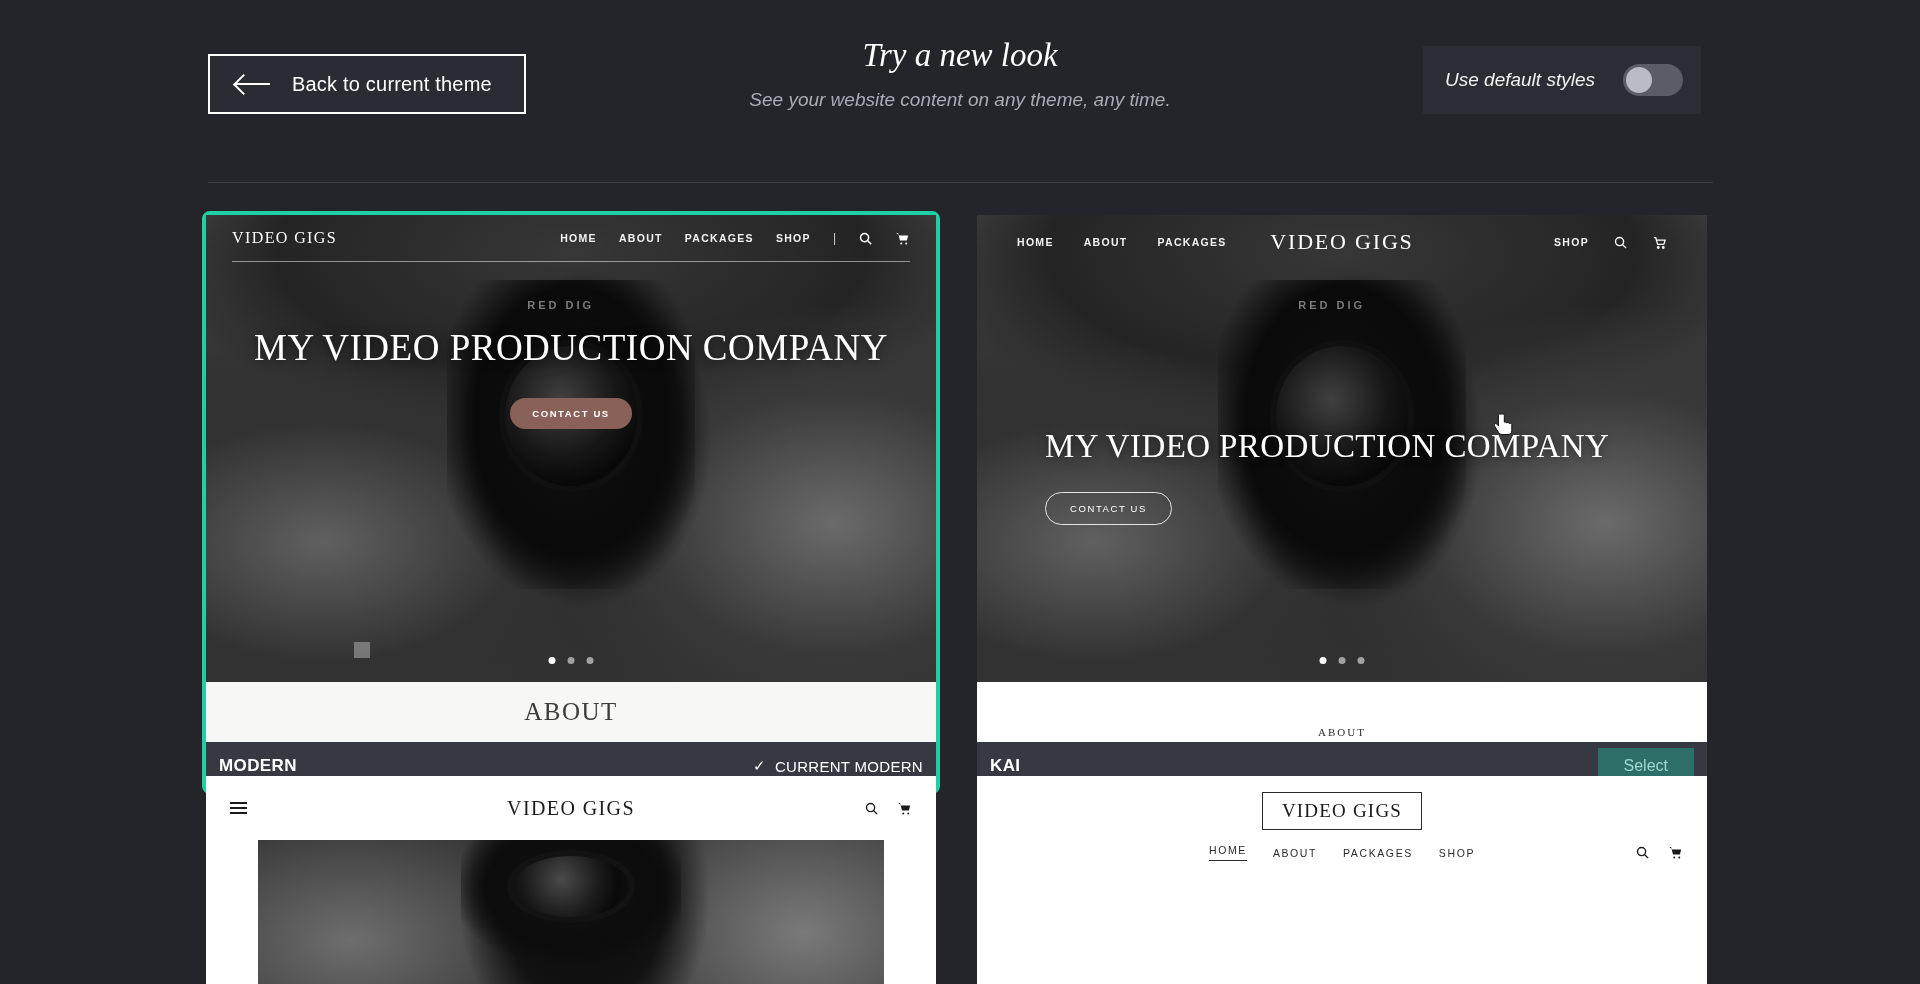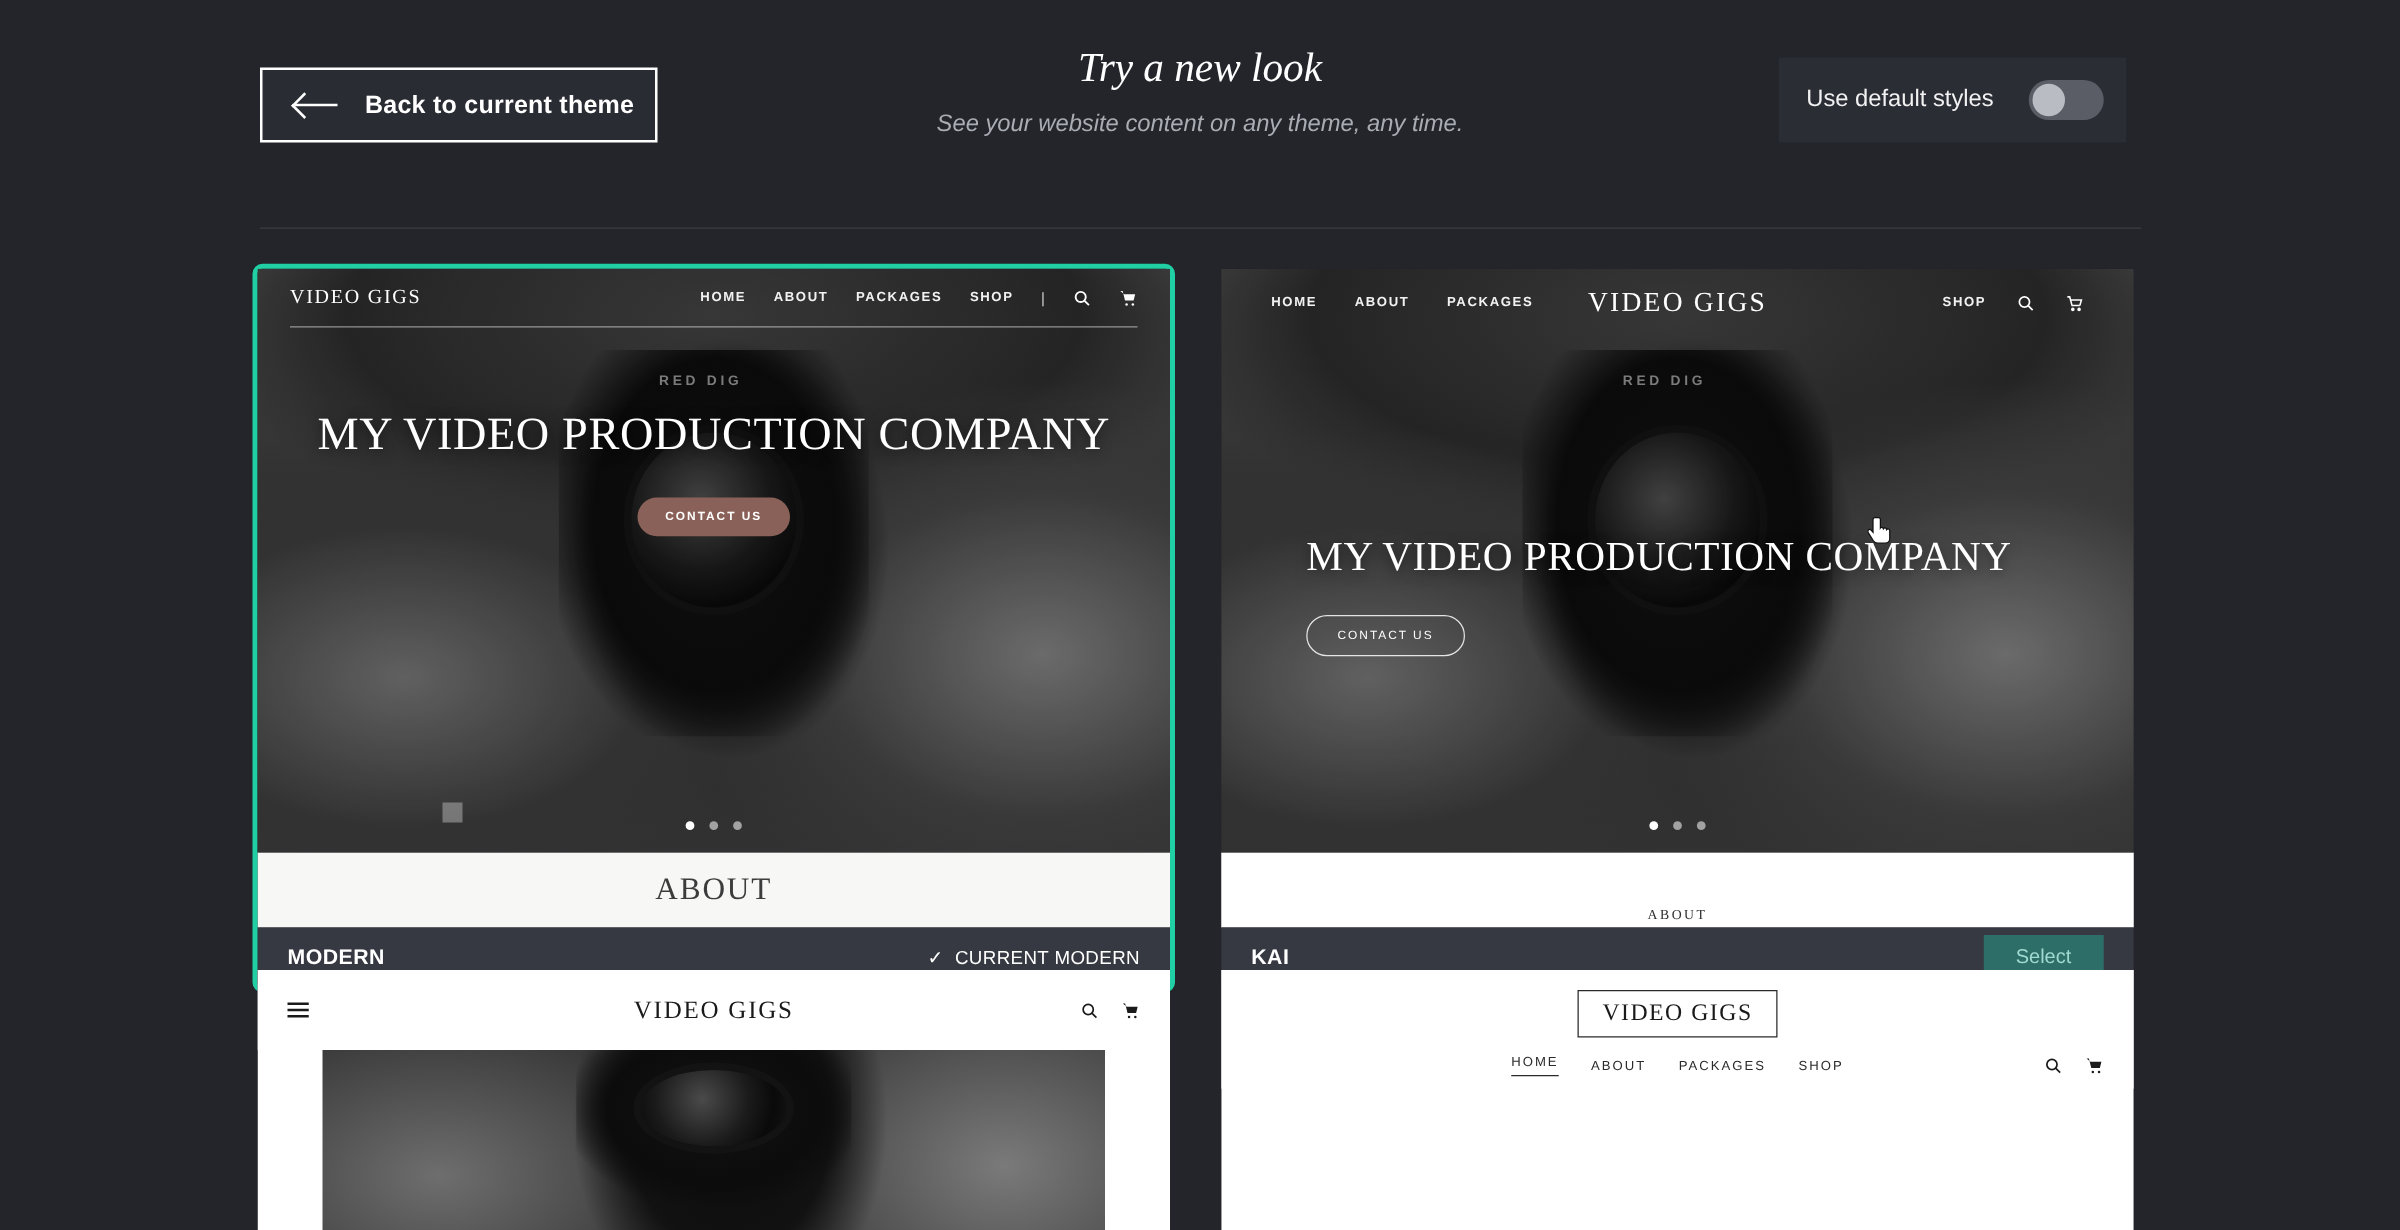--- a/index.html
+++ b/index.html
@@ -29,21 +29,21 @@
     content: ""; position: absolute; left: 0; top: 9px;
     width: 34px; height: 2px; background: #fff;
   }
   .back-arrow::after {
     content: ""; position: absolute; left: 0; top: 3px;
     width: 13px; height: 13px;
     border-left: 2px solid #fff; border-bottom: 2px solid #fff;
     transform: rotate(45deg);
   }
   .back-label {
-    color: #fff; font-size: 20px; font-weight: bold; letter-spacing: .2px;
+    color: #fff; font-size: 20px; font-weight: normal; letter-spacing: .2px;
     white-space: nowrap;
   }
 
   .title-block {
     position: absolute; left: 660px; top: 36px; width: 600px; text-align: center; font-style: italic;
   }
   .page-title {
     font-family: "Liberation Serif", serif;
     color: #ffffff; font-size: 33px; font-weight: normal; line-height: 1.2;
   }
@@ -52,20 +52,21 @@
     color: #a9acb3; font-size: 19px; font-weight: normal;
   }
 
   .styles-toggle {
     position: absolute; left: 1423px; top: 46px;
     width: 278px; height: 68px;
     background: #2b2d34;
     display: flex; align-items: center; justify-content: flex-start;
     padding-left: 22px; gap: 28px;
     cursor: pointer;
+    font-style: italic;
   }
   .styles-toggle-label { color: #f1f1f2; font-size: 19px; white-space: nowrap; }
   .switch {
     width: 60px; height: 32px; border-radius: 16px;
     background: #5a5d66; position: relative; flex: none;
   }
   .switch::after {
     content: ""; position: absolute; left: 3px; top: 3px;
     width: 26px; height: 26px; border-radius: 50%;
     background: #b9bcc2;
@@ -182,21 +183,21 @@
     font-family: "Liberation Serif", serif;
     color: #3c3c3c; font-size: 25px; letter-spacing: 1.5px;
   }
   .about-strip.k {
     height: 60px; align-items: flex-end; padding-bottom: 4px; background: #ffffff;
   }
   .about-strip.k span { font-size: 11px; letter-spacing: 2px; color: #2e2e2e; }
 
   .footer-bar {
     height: 48px; background: #363942;
-    display: flex; align-items: center; padding: 0 24px;
+    display: flex; align-items: center; padding: 0 13px;
   }
   .theme-name {
     color: #fff; font-size: 17px; font-weight: bold; letter-spacing: .4px;
   }
   .current-theme {
     margin-left: auto; color: #ffffff; font-size: 15px;
     display: flex; align-items: center; gap: 9px; letter-spacing: .3px;
   }
   .check { font-size: 15px; }
   .select-btn {

